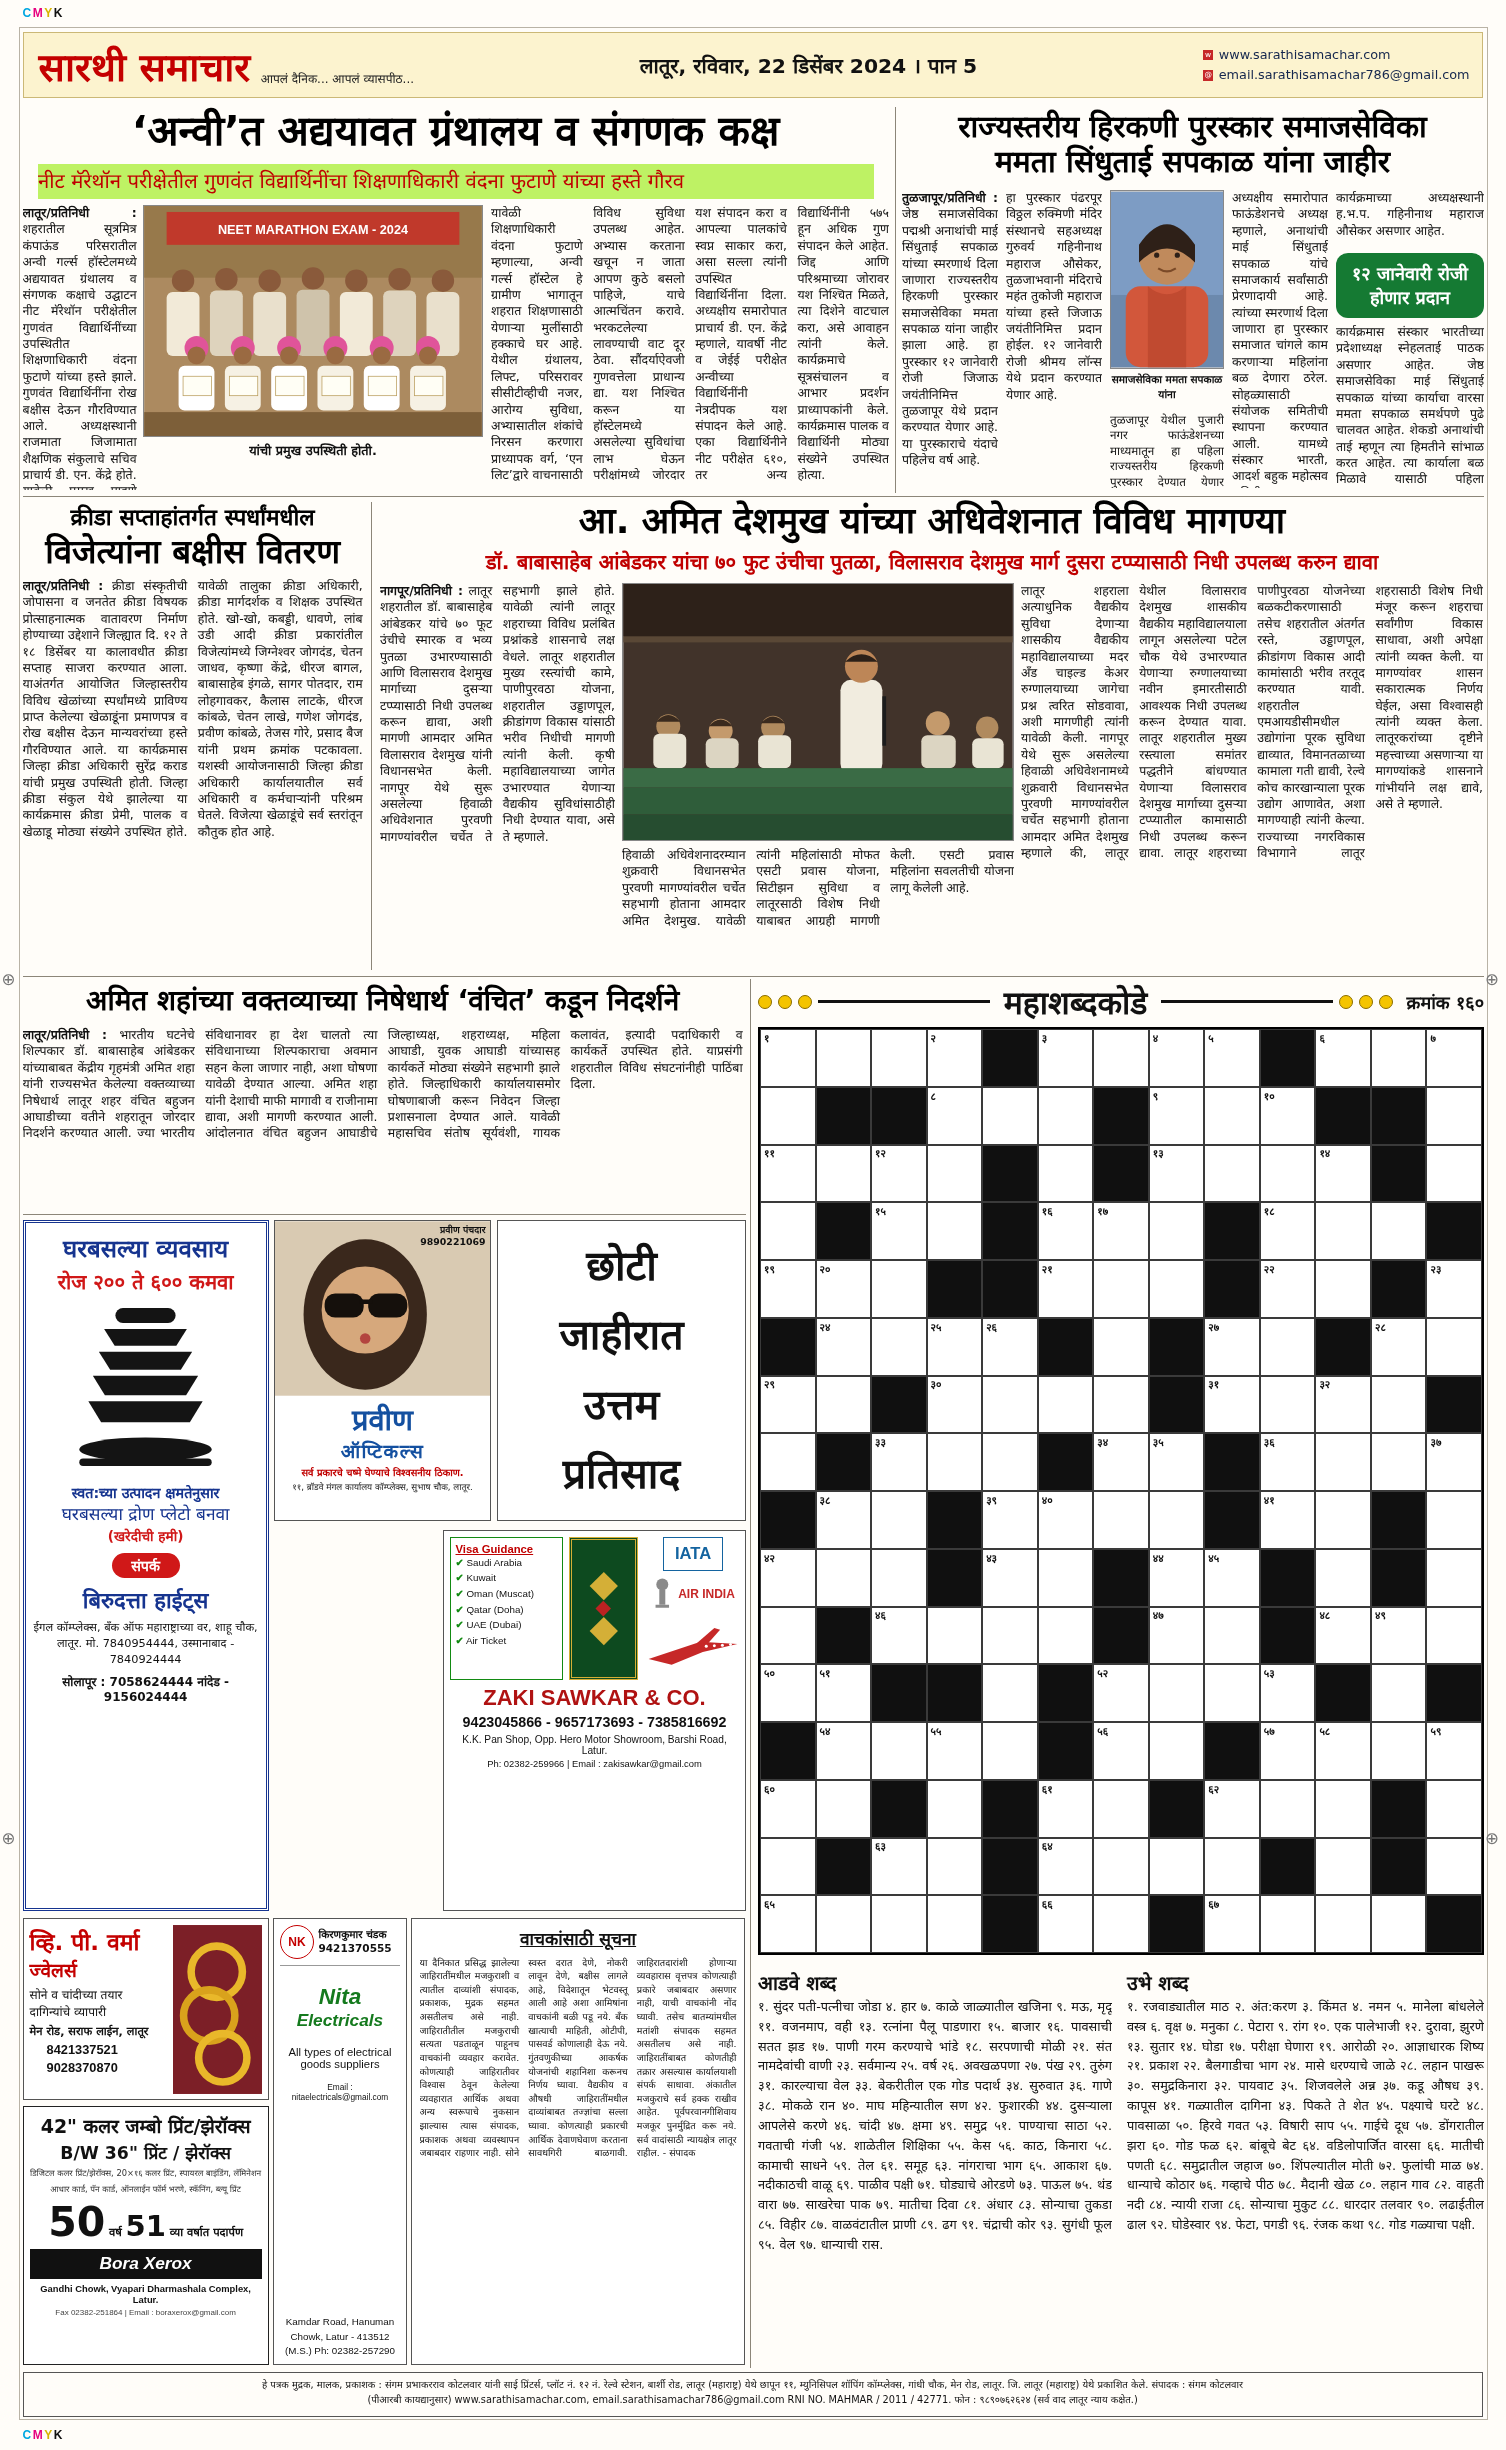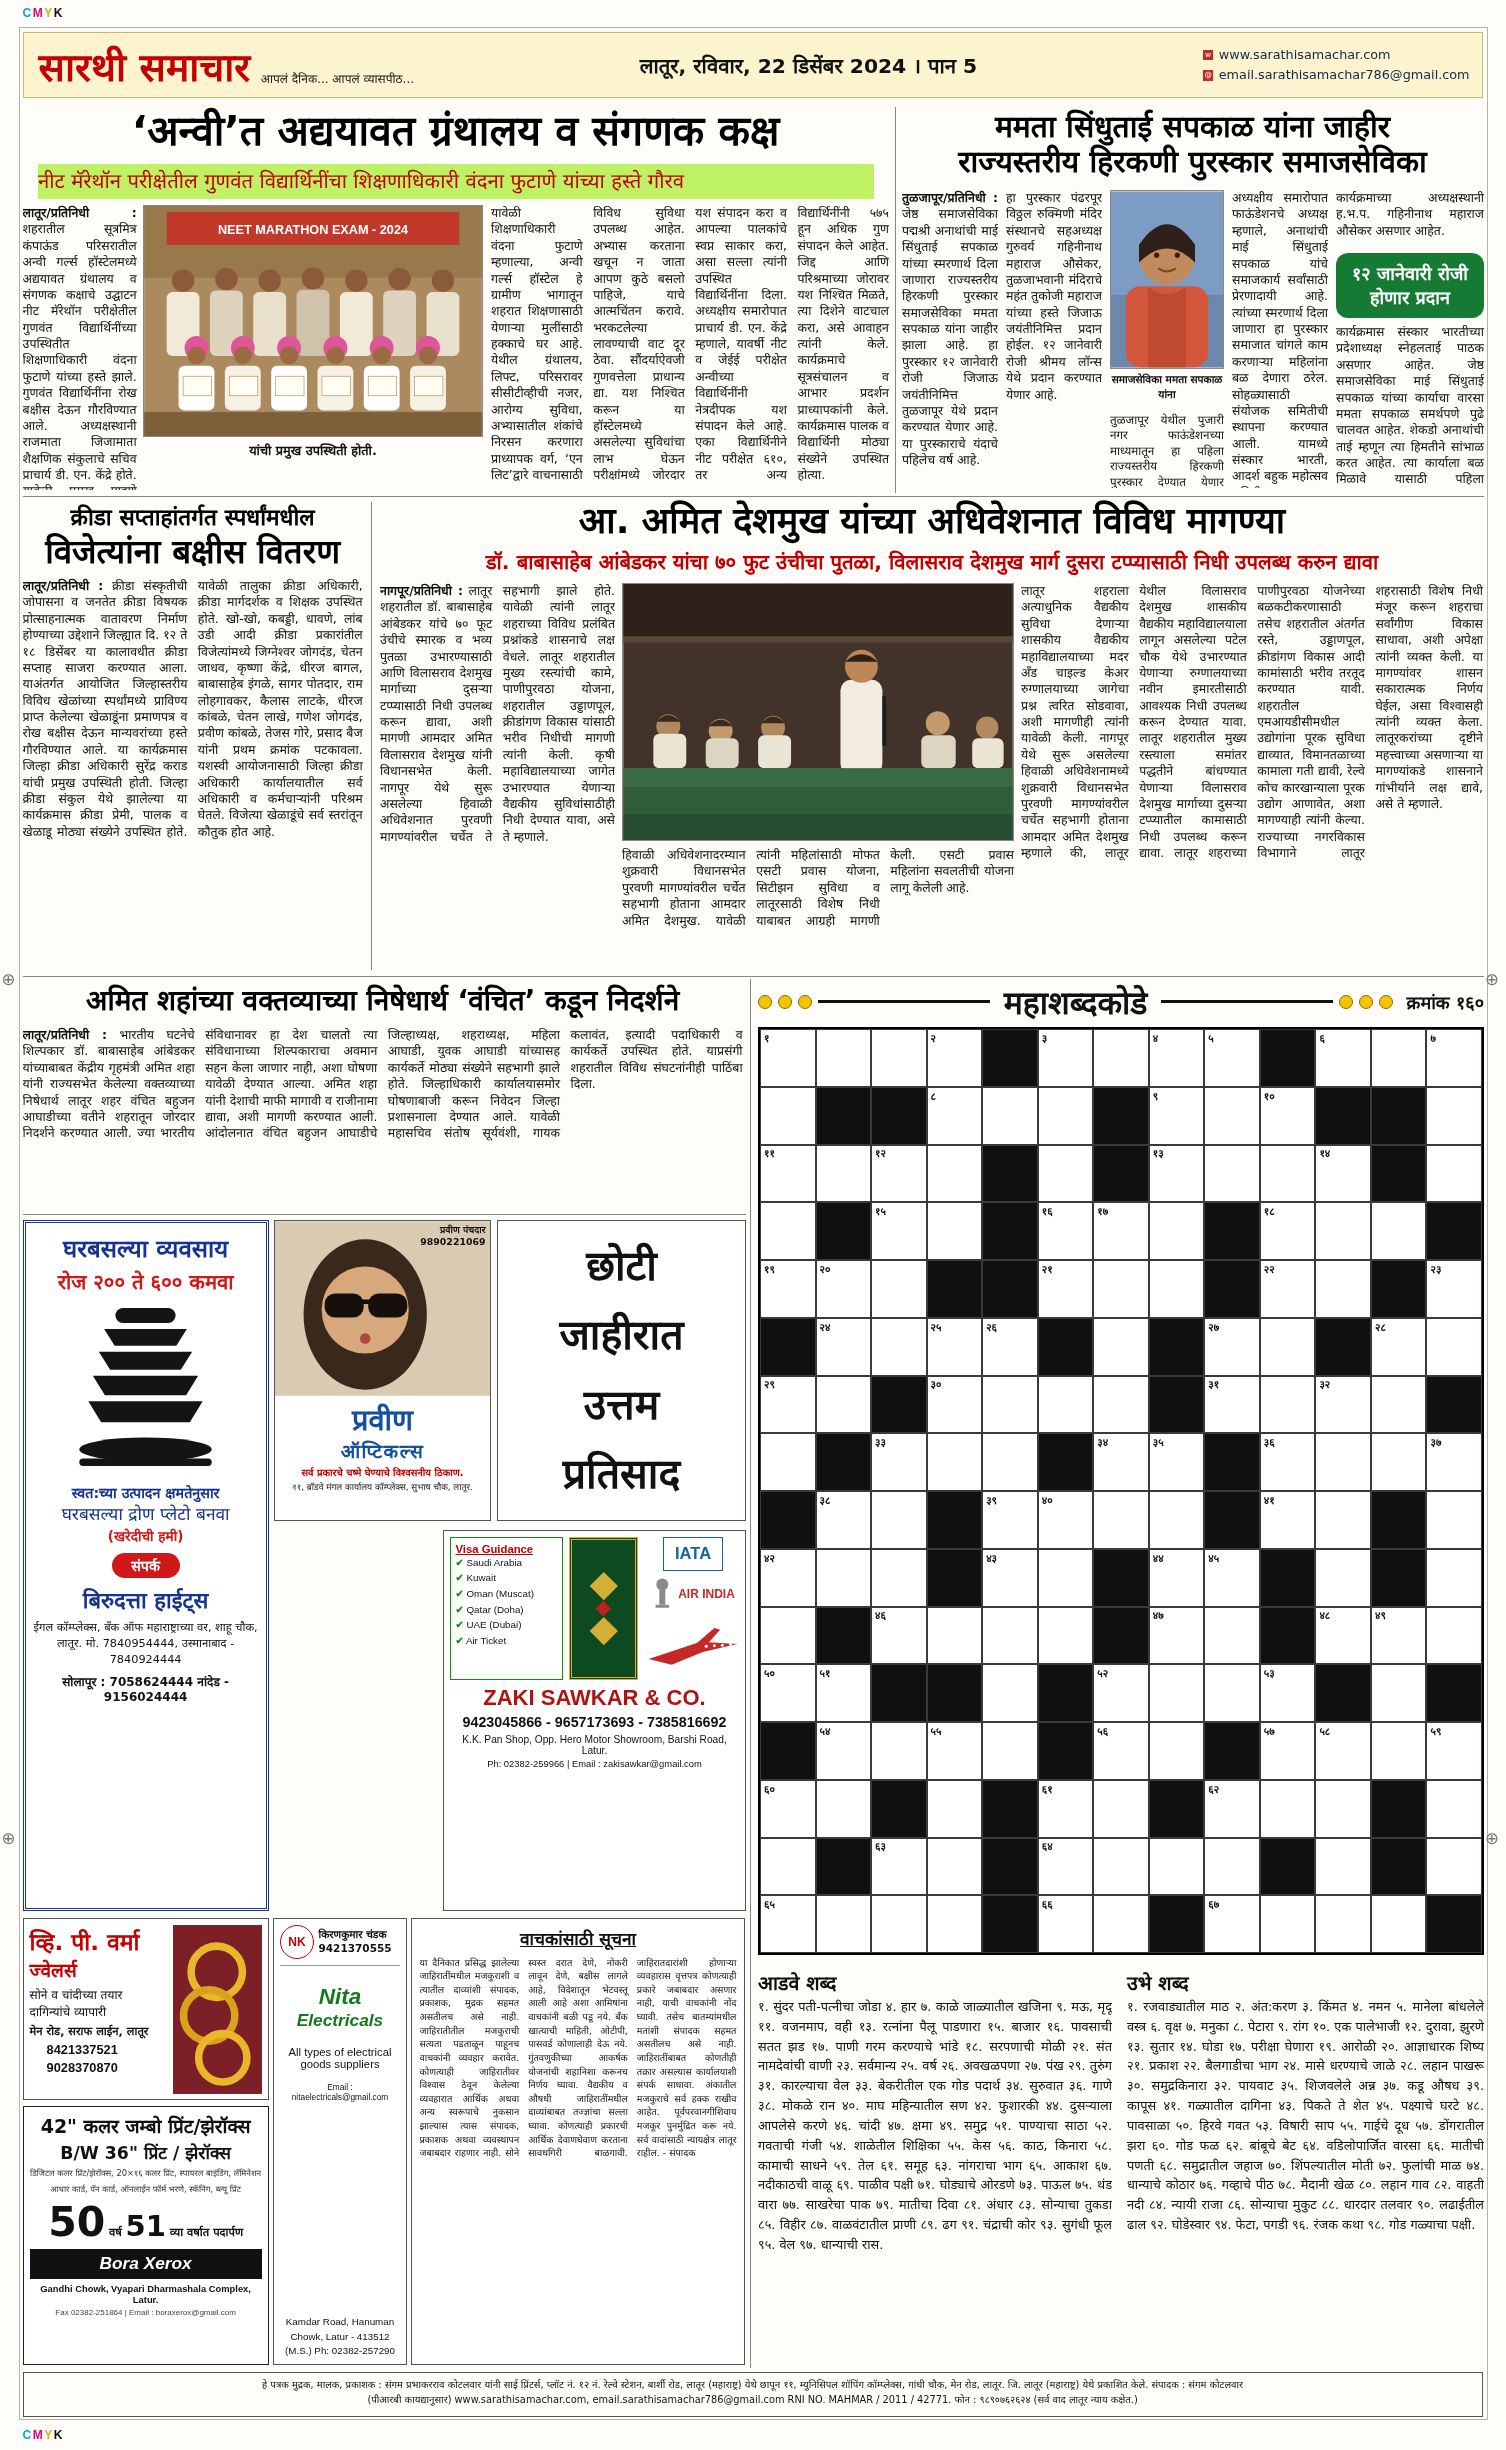--- a/index.html
+++ b/index.html
@@ -188,22 +188,22 @@
     </g>
     <rect y="276" width="452" height="32" fill="#7d5f39"></rect>
   </svg>
   <div class="abs caption" style="left:143px;top:441px;width:340px;height:42px;font-size:12.8px;">यांची प्रमुख उपस्थिती होती.</div>
 
   <p class="abs bt cols4" style="left:491px;top:205px;width:398px;height:285px;">यावेळी शिक्षणाधिकारी वंदना फुटाणे म्हणाल्या, अन्वी गर्ल्स हॉस्टेल हे ग्रामीण भागातून शहरात शिक्षणासाठी येणाऱ्या मुलींसाठी हक्काचे घर आहे. येथील ग्रंथालय, लिफ्ट, परिसरावर सीसीटीव्हीची नजर, आरोग्य सुविधा, अभ्यासातील शंकांचे निरसन करणारा प्राध्यापक वर्ग, ‘एन लिट’द्वारे वाचनासाठी विविध सुविधा उपलब्ध आहेत. अभ्यास करताना खचून न जाता आपण कुठे बसलो पाहिजे, याचे आत्मचिंतन करावे. भरकटलेल्या लावण्याची वाट दूर ठेवा. सौंदर्याऐवजी गुणवत्तेला प्राधान्य द्या. यश निश्चित करून या हॉस्टेलमध्ये असलेल्या सुविधांचा लाभ घेऊन परीक्षांमध्ये जोरदार यश संपादन करा व आपल्या पालकांचे स्वप्न साकार करा, असा सल्ला त्यांनी उपस्थित विद्यार्थिनींना दिला. अध्यक्षीय समारोपात प्राचार्य डी. एन. केंद्रे म्हणाले, यावर्षी नीट व जेईई परीक्षेत अन्वीच्या विद्यार्थिनींनी नेत्रदीपक यश संपादन केले आहे. एका विद्यार्थिनीने नीट परीक्षेत ६१०, तर अन्य विद्यार्थिनींनी ५७५ हून अधिक गुण संपादन केले आहेत. जिद्द आणि परिश्रमाच्या जोरावर यश निश्चित मिळते, त्या दिशेने वाटचाल करा, असे आवाहन त्यांनी केले. कार्यक्रमाचे सूत्रसंचालन व आभार प्रदर्शन प्राध्यापकांनी केले. कार्यक्रमास पालक व विद्यार्थिनी मोठ्या संख्येने उपस्थित होत्या.</p>
 
   <div class="abs vline" style="left:895px;top:107px;height:386px;"></div>
 
   <div class="abs h-xl" style="left:902px;top:110px;width:581px;font-size:30px;">
+    <div>राज्यस्तरीय हिरकणी पुरस्कार समाजसेविका</div>
     <div>ममता सिंधुताई सपकाळ यांना जाहीर</div>
-    <div>राज्यस्तरीय हिरकणी पुरस्कार समाजसेविका</div>
   </div>
   <p class="abs bt" style="left:902px;top:190px;width:96px;height:298px;"><span class="dl">तुळजापूर/प्रतिनिधी :</span> <span>जेष्ठ समाजसेविका पद्मश्री अनाथांची माई सिंधुताई सपकाळ यांच्या स्मरणार्थ दिला जाणारा राज्यस्तरीय हिरकणी पुरस्कार समाजसेविका ममता सपकाळ यांना जाहीर झाला आहे. हा पुरस्कार १२ जानेवारी रोजी जिजाऊ जयंतीनिमित्त तुळजापूर येथे प्रदान करण्यात येणार आहे. या पुरस्काराचे यंदाचे पहिलेच वर्ष आहे.</span></p>
   <p class="abs bt" style="left:1006px;top:190px;width:96px;height:298px;">हा पुरस्कार पंढरपूर विठ्ठल रुक्मिणी मंदिर संस्थानचे सहअध्यक्ष गुरुवर्य गहिनीनाथ महाराज औसेकर, तुळजाभवानी मंदिराचे महंत तुकोजी महाराज यांच्या हस्ते जिजाऊ जयंतीनिमित्त प्रदान होईल. १२ जानेवारी रोजी श्रीमय लॉन्स येथे प्रदान करण्यात येणार आहे.</p>
 
   <svg class="abs photo" style="left:1110px;top:190px;" width="114" height="179" viewBox="0 0 152 238">
     <rect width="152" height="238" fill="#7d9cc4"></rect>
     <rect y="140" width="152" height="98" fill="#6c89ad"></rect>
     <circle cx="76" cy="88" r="38" fill="#c08a5c"></circle>
     <path d="M38 72 Q76 16 114 72 L114 96 Q76 58 38 96 Z" fill="#2e2018"></path>
     <circle cx="62" cy="86" r="3.5" fill="#2e2018"></circle>

